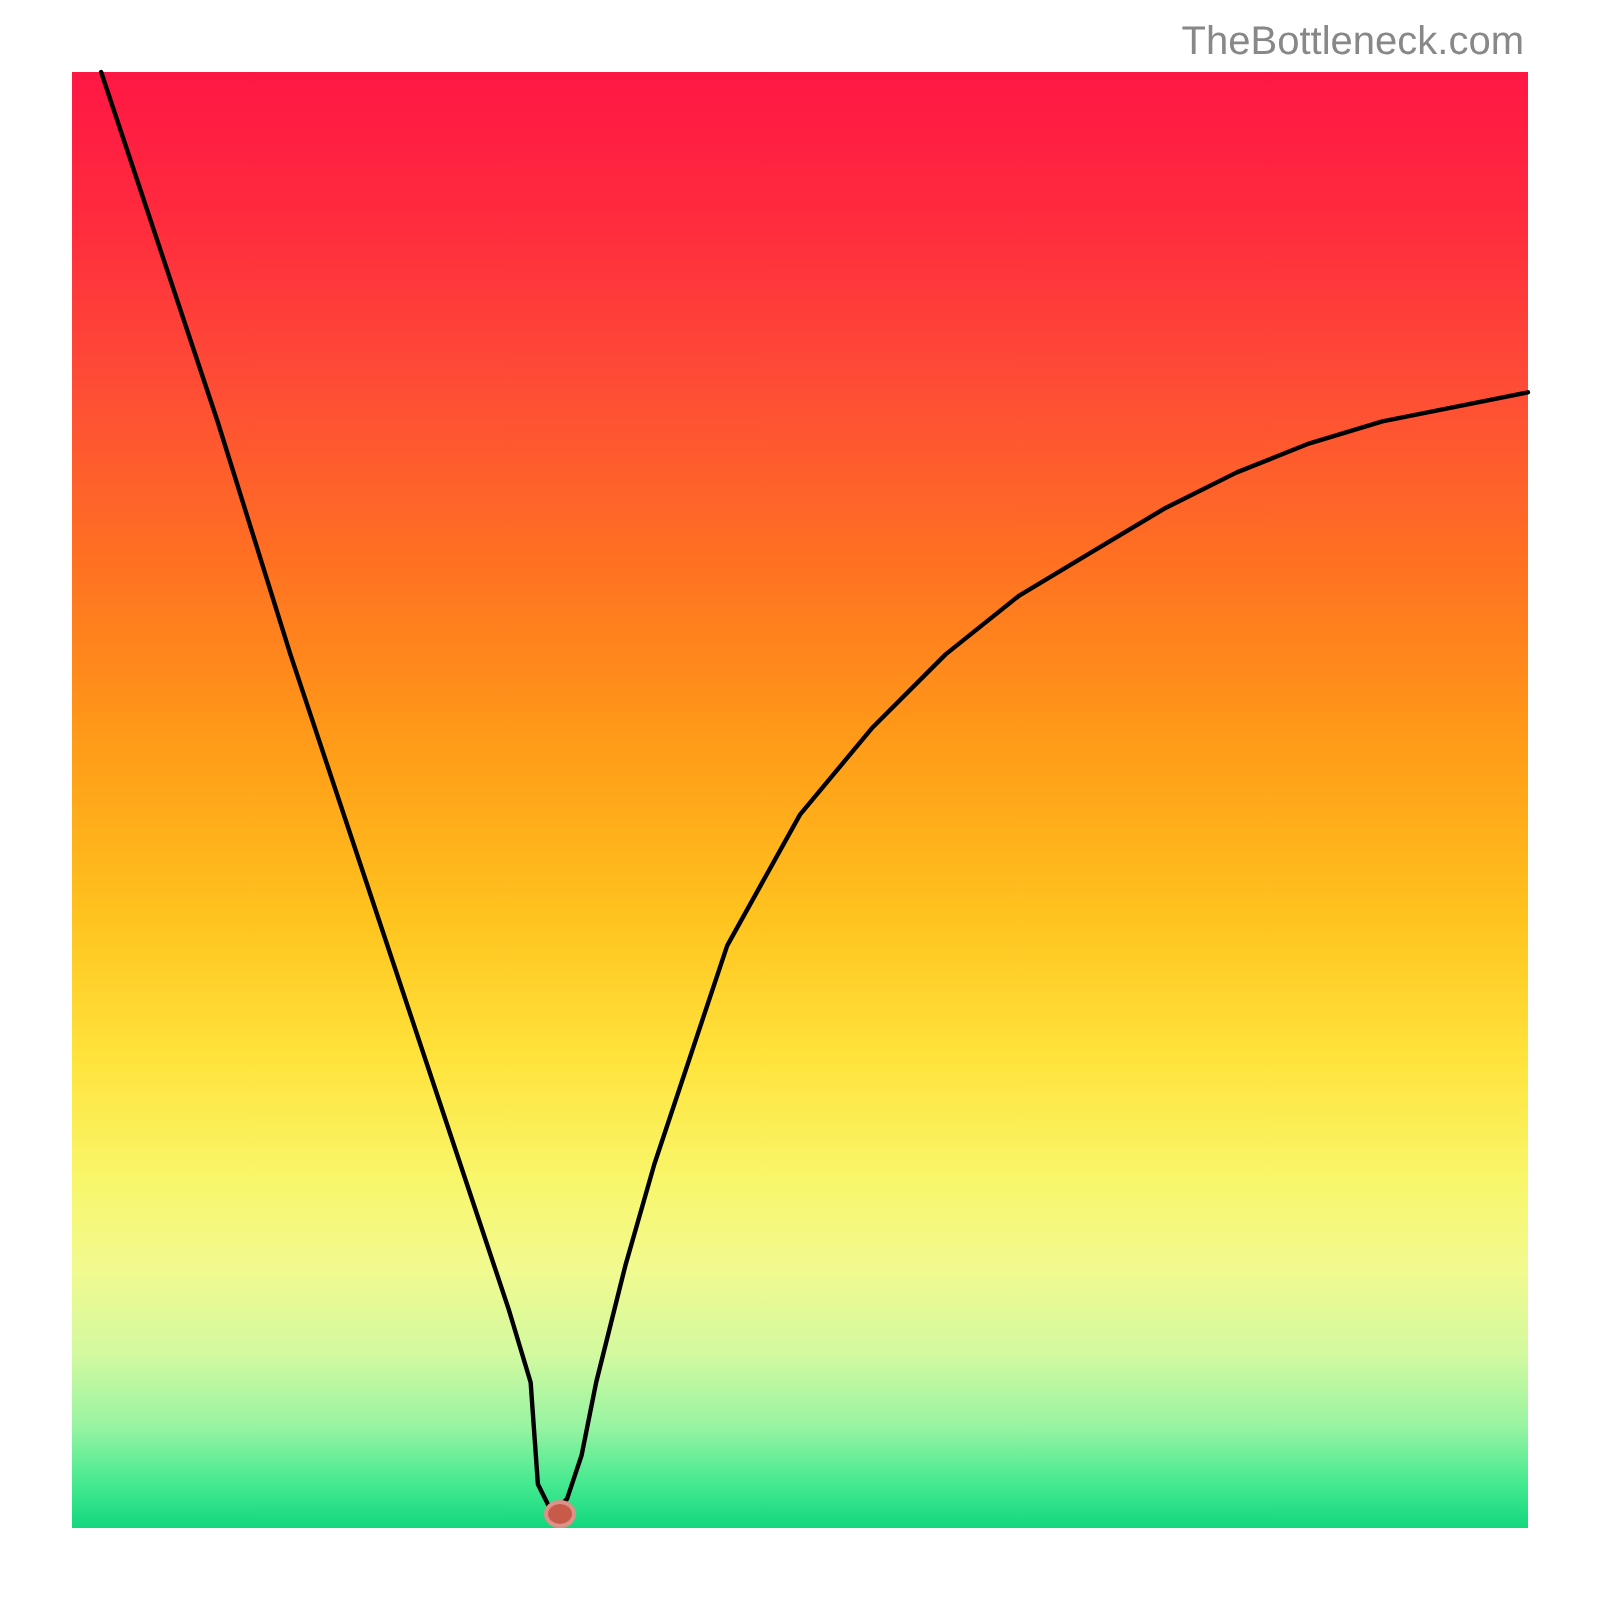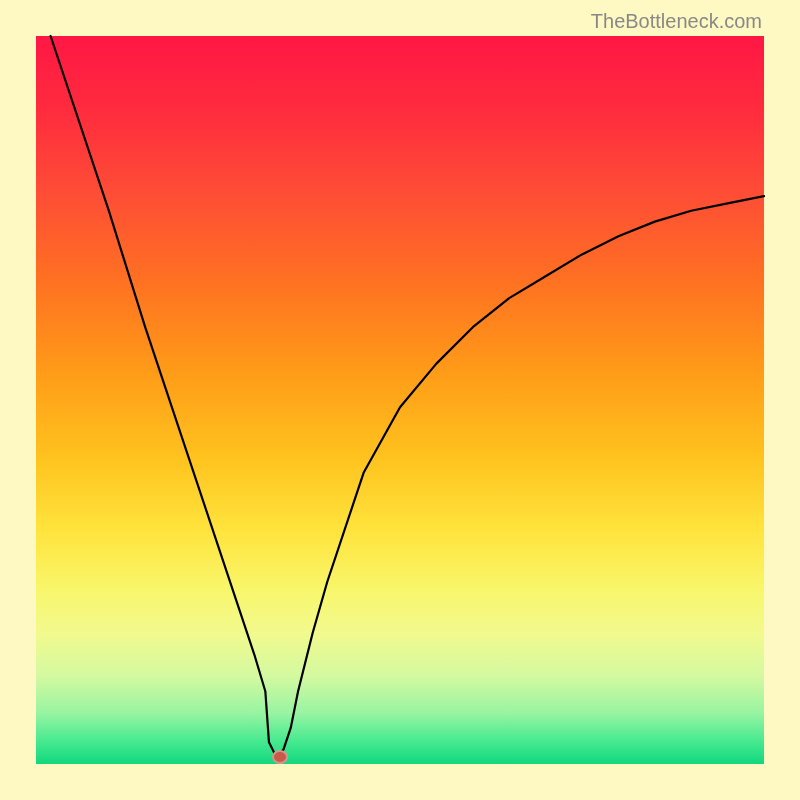--- a/index.html
+++ b/index.html
@@ -7,21 +7,21 @@
     padding: 0;
     width: 800px;
     height: 800px;
     background: #000;
     font-family: Arial, Helvetica, sans-serif;
   }
   .frame {
     position: relative;
     width: 800px;
     height: 800px;
-    background: #fef9c3;
+    background: #ffffff;
   }
   .plot {
     position: absolute;
     left: 36px;
     top: 36px;
     width: 728px;
     height: 728px;
     background: linear-gradient(
       to bottom,
       #ff1744 0%,

